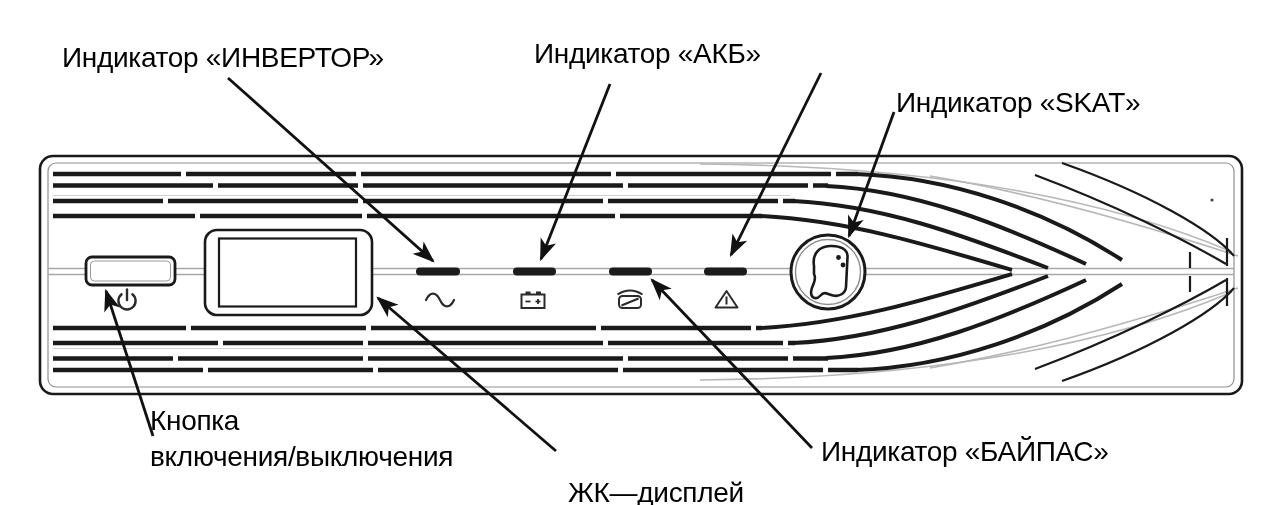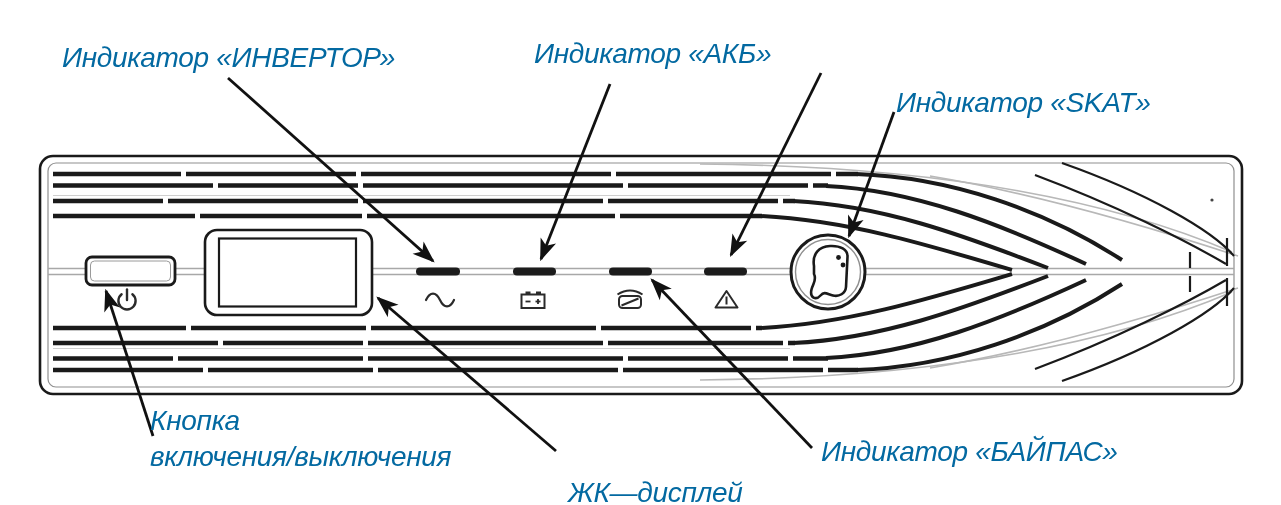--- a/index.html
+++ b/index.html
@@ -1,22 +1,22 @@
 <!DOCTYPE html>
 <html><head>
 <meta charset="utf-8">
 <style>
   html,body{margin:0;padding:0;background:#fff;}
   #stage{
     position:relative;width:1281px;height:505px;background:#fff;overflow:hidden;
     font-family:"Liberation Sans","DejaVu Sans",sans-serif;
   }
   .lbl{
-    position:absolute;color:#0369a1;font-size:28px;line-height:36px;
-    white-space:nowrap;letter-spacing:-0.3px;font-style:italic;
+    position:absolute;color:#000000;font-size:28px;line-height:36px;
+    white-space:nowrap;letter-spacing:-0.3px;
   }
   #art{position:absolute;left:0;top:0;}
 </style>
 </head>
 <body>
 
 <div id="stage">
 
   <svg id="art" width="1281" height="505" viewBox="0 0 1281 505">
     <defs>

